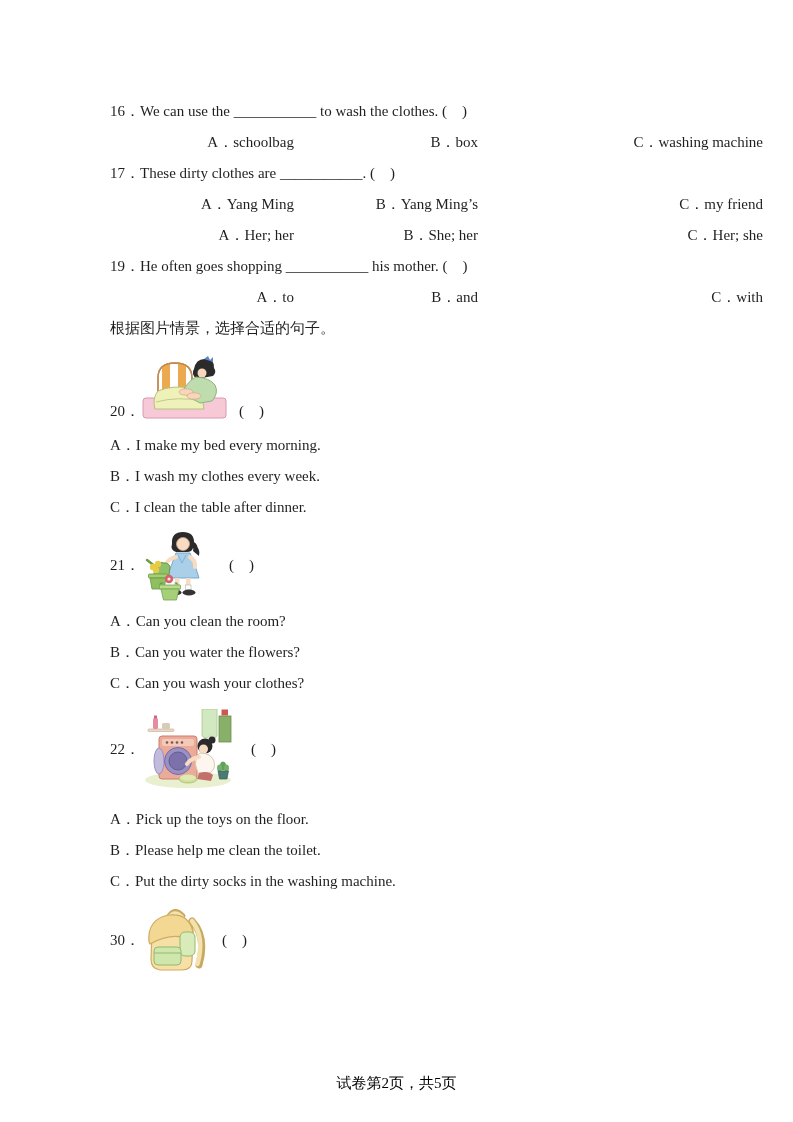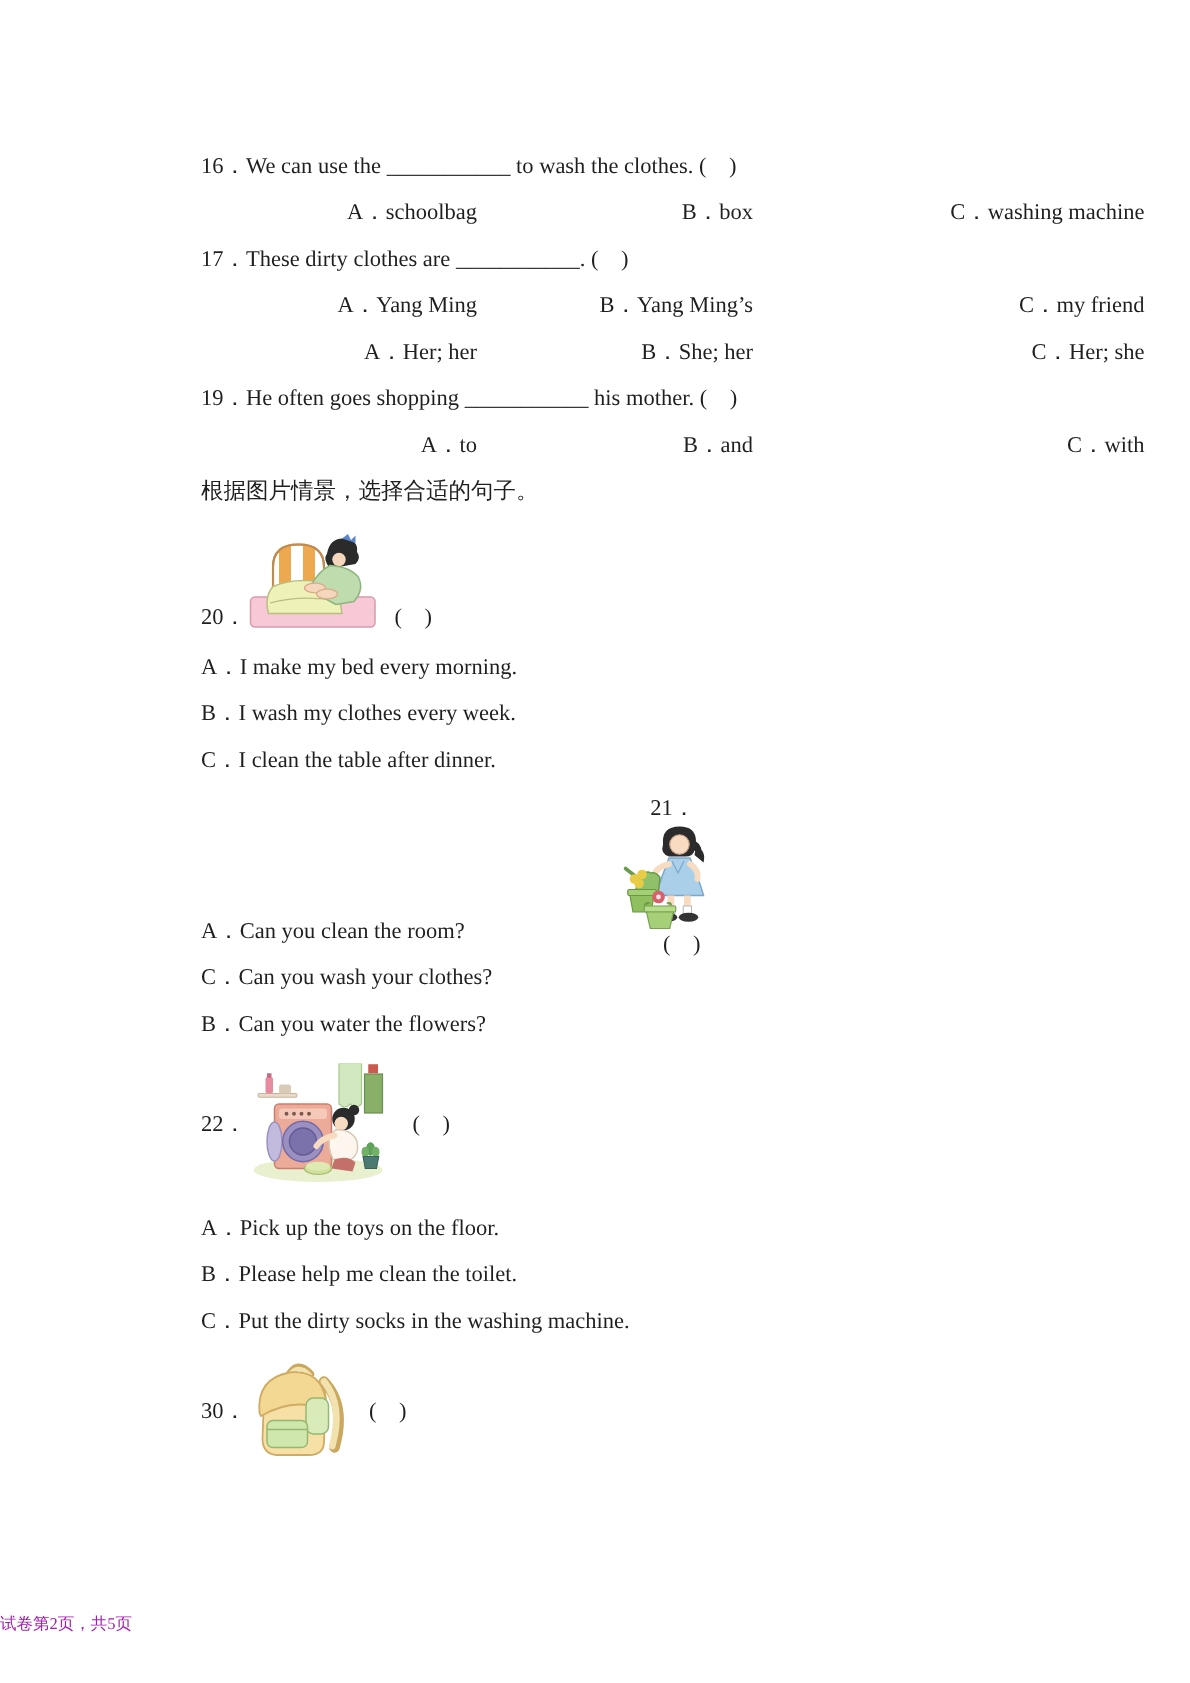--- a/index.html
+++ b/index.html
@@ -6,46 +6,47 @@
   .page {
     position: relative;
     width: 793px;
     height: 1122px;
     background: #ffffff;
     font-family: "Liberation Serif", serif;
     color: #1f1f1f;
     font-size: 15px;
     overflow: hidden;
   }
-  .content { position: absolute; left: 134px; top: 96px; right: 30px; }
+  .content { position: absolute; left: 110px; top: 96px; right: 30px; }
   .q-line, .opt-row, .instruction { height: 31px; line-height: 31px; white-space: nowrap; }
   .opt-row { display: grid; grid-template-columns: 184px 184px auto; text-align: right; }
   .opt { display: block; white-space: nowrap; }
 
   .pic-row { display: flex; align-items: center; }
   .qnum { flex: 0 0 auto; }
   .paren { margin-left: 12px; }
   .pq-opts div { height: 31px; line-height: 31px; white-space: nowrap; }
 
   .pq20 .pic-row { margin-top: 12px; height: 65px; align-items: flex-end; }
   .pq20 .pq-opts { margin-top: 9px; }
-  .pq21 .pic-row { margin-top: 6px; height: 72px; flex-direction: column; }
+  .pq21 .pic-row { margin-top: 6px; height: 72px; }
   .pq21 .pq-opts { margin-top: 5px; }
   .pq22 .pic-row { margin-top: 10px; height: 80px; }
   .pq22 .pq-opts { margin-top: 15px; }
   .pq23 .pic-row { margin-top: 8px; height: 70px; }
 
   .illus { flex: 0 0 auto; margin-left: 2px; }
 
   .footer {
     position: absolute;
     left: 0; right: 0; top: 1072px;
     height: 22px; line-height: 22px;
-    font-size: 11px;
-    color: #a21caf;
+    text-align: center;
+    font-size: 15px;
+    color: #000000;
   }
 </style>
 </head>
 <body>
 
 <div class="page">
   <div class="content">
 
     <section>
       <div class="q-line">16．We can use the ___________ to wash the clothes. (　)</div>
@@ -146,22 +147,22 @@
             <circle cx="27" cy="50" r="1.6" fill="#f5e6e8"></circle>
           <path d="M22 54 Q18 52 17 56 Z" fill="#6a9a4a"></path>
             <path d="M32 54 Q36 52 36 56 Z" fill="#6a9a4a"></path>
           <rect x="17.5" y="56" width="21" height="4" rx="1" fill="#b8dd8a" stroke="#76a352" stroke-width="0.8"></rect>
           <path d="M19 60 L37 60 L34.5 71 L21.5 71 Z" fill="#a5d078" stroke="#76a352" stroke-width="0.8"></path>
         </svg>
         <span class="paren">(　)</span>
       </div>
       <div class="pq-opts">
         <div>A．Can you clean the room?</div>
+        <div>B．Can you water the flowers?</div>
         <div>C．Can you wash your clothes?</div>
-        <div>B．Can you water the flowers?</div>
       </div>
     </section>
 
     <section class="pq22">
       <div class="pic-row">
 
         <span class="qnum">22．</span>
         <svg class="illus" width="97" height="80" viewBox="0 0 97 80">
           <ellipse cx="46" cy="71" rx="43" ry="8" fill="#e9f0cf"></ellipse>
           <rect x="6" y="20" width="26" height="2.5" rx="1" fill="#e8d9c8" stroke="#c9b49a" stroke-width="0.7"></rect>

